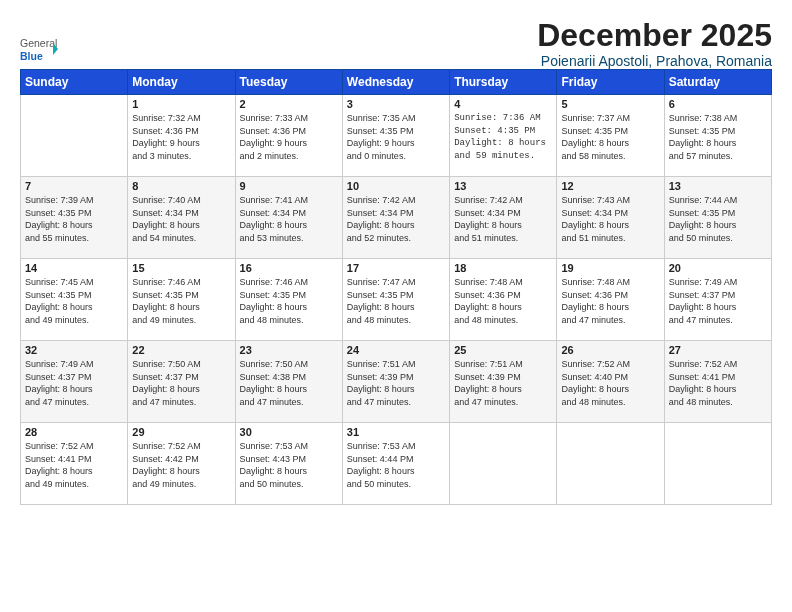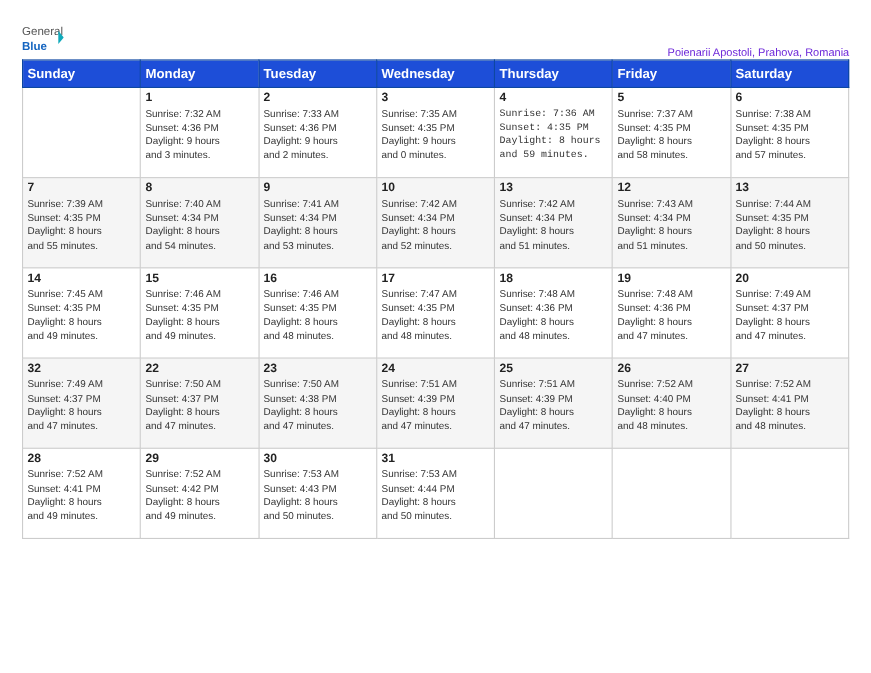--- a/index.html
+++ b/index.html
@@ -30,22 +30,22 @@
     .title-block {
       text-align: right;
     }
     .month-title {
       font-size: 32px;
       font-weight: bold;
       color: #222;
       line-height: 1.1;
     }
     .location {
-      font-size: 10px;
-      color: #6d28d9;
+      font-size: 14px;
+      color: #0c4a6e;
     }
     .calendar {
       width: 100%;
       border-collapse: collapse;
       table-layout: fixed;
     }
     .calendar th {
       background: #1d4ed8;
       color: #fff;
       font-size: 12px;
@@ -88,20 +88,21 @@
 <div class="page">
   <div class="header">
     <div class="logo">
     <svg width="38" height="36" viewBox="0 0 38 36" xmlns="http://www.w3.org/2000/svg">
       <text x="0" y="14" font-size="10.5" fill="#555" font-family="Arial,sans-serif">General</text>
       <text x="0" y="27" font-size="10.5" fill="#1565c0" font-weight="bold" font-family="Arial,sans-serif">Blue</text>
       <polygon points="33,10 38,16 33,22" fill="#1ab"></polygon>
     </svg>
   </div>
     <div class="title-block">
+      <div class="month-title">December 2025</div>
       <div class="location">Poienarii Apostoli, Prahova, Romania</div>
     </div>
   </div>
 
   <table class="calendar">
     <thead>
       <tr>
         <th>Sunday</th>
         <th>Monday</th>
         <th>Tuesday</th>

